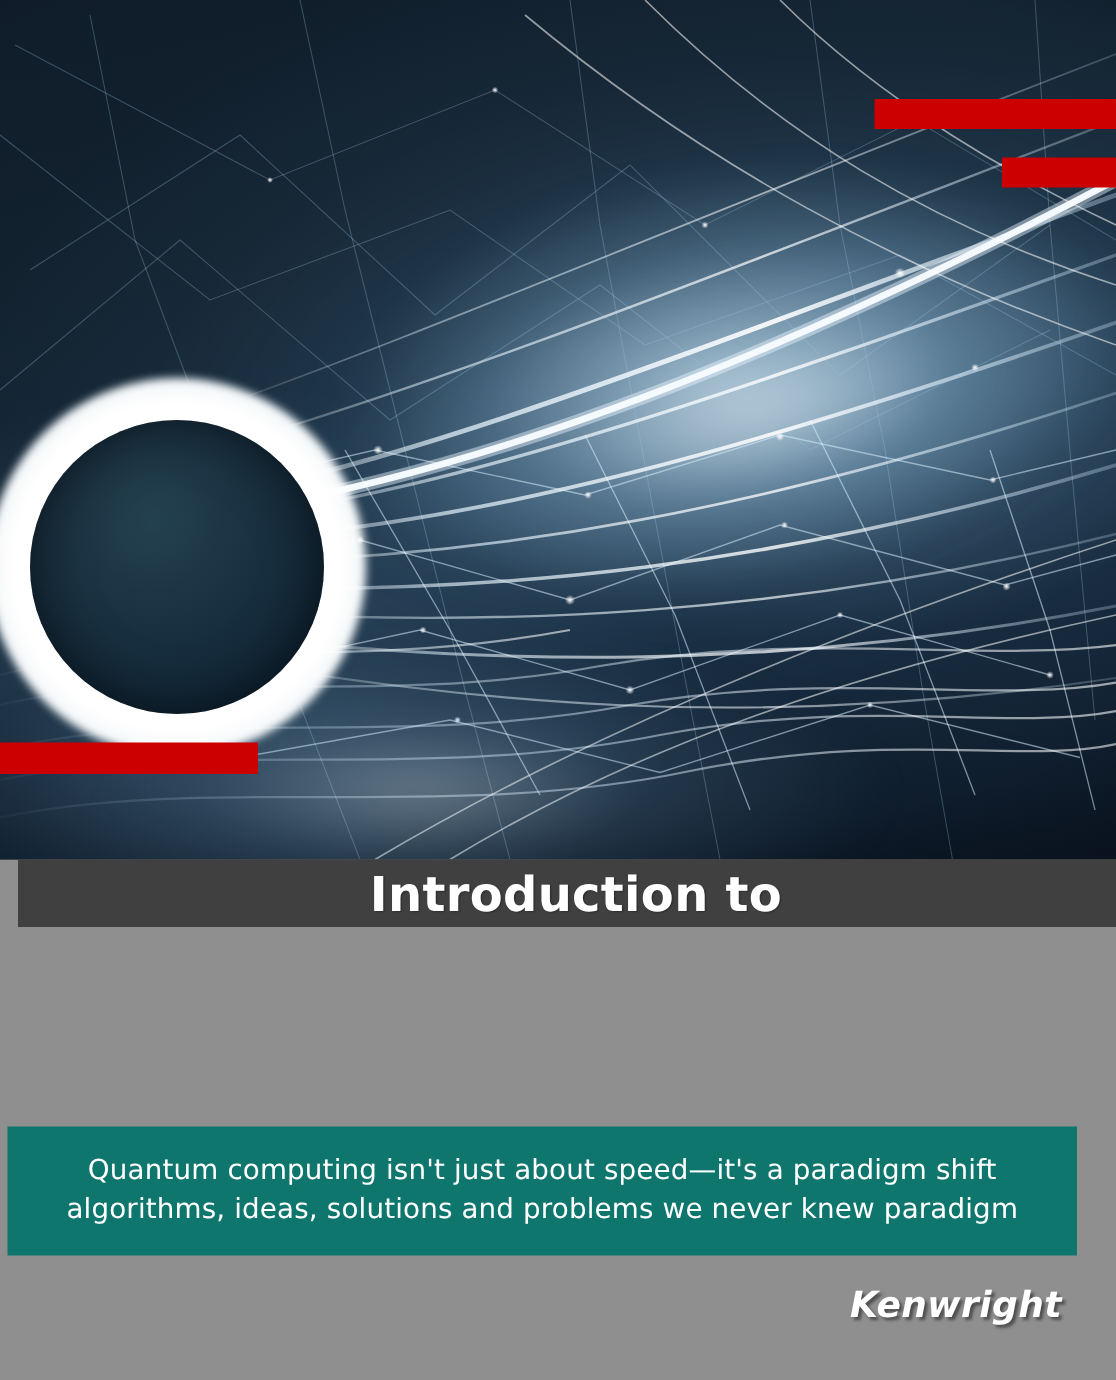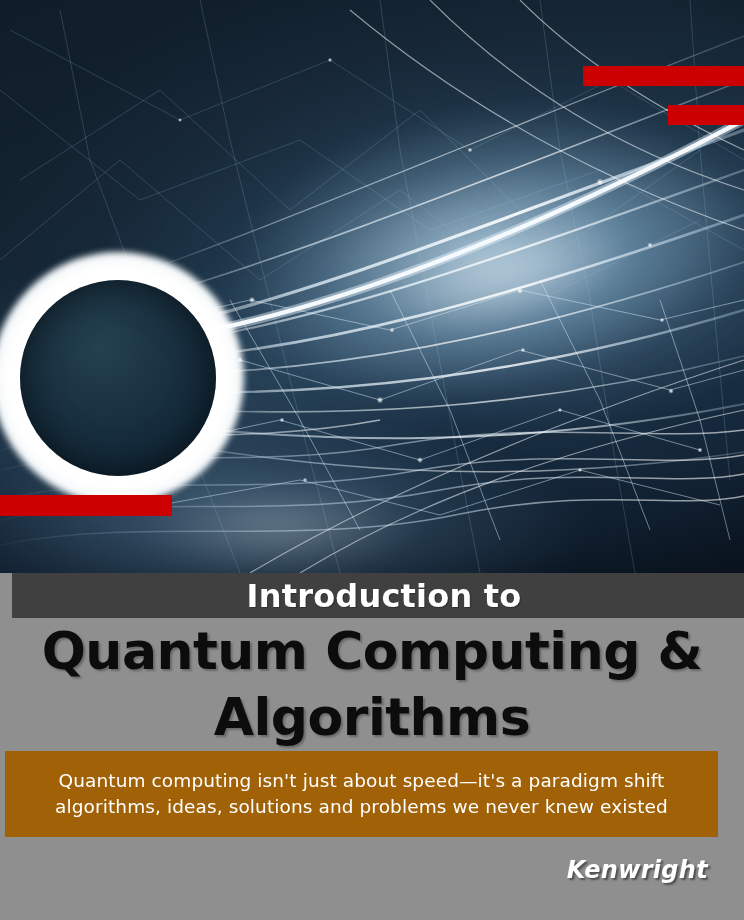--- a/index.html
+++ b/index.html
@@ -197,21 +197,21 @@
     text-shadow: 2px 2px 2px rgba(60,60,60,0.45);
   }
 
   
   .subtitle-box {
     position: absolute;
     left: 5px;
     top: 751px;
     width: 713px;
     height: 86px;
-    background: #a16207;
+    background: #0f766e;
     display: flex;
     flex-direction: column;
     align-items: center;
     justify-content: center;
   }
   .subtitle-line {
     color: #ffffff;
     font-family: "DejaVu Sans", sans-serif;
     font-size: 18.5px;
     line-height: 26px;
@@ -354,25 +354,21 @@
 
     <div class="accent-bar bar-tr-1"></div>
     <div class="accent-bar bar-tr-2"></div>
     <div class="accent-bar bar-left"></div>
   </div>
 
   <div class="kicker-band">
     <span class="kicker-text">Introduction to</span>
   </div>
 
-  <div class="title-zone">
-    <span class="title-line">Quantum Computing &amp;</span>
-    <span class="title-line">Algorithms</span>
-  </div>
 
   <div class="subtitle-box">
     <span class="subtitle-line">Quantum computing isn't just about speed—it's a paradigm shift</span>
-    <span class="subtitle-line">algorithms, ideas, solutions and problems we never knew existed</span>
+    <span class="subtitle-line">algorithms, ideas, solutions and problems we never knew paradigm</span>
   </div>
 
   <div class="author">Kenwright</div>
 
 </div>
 
 </body></html>

